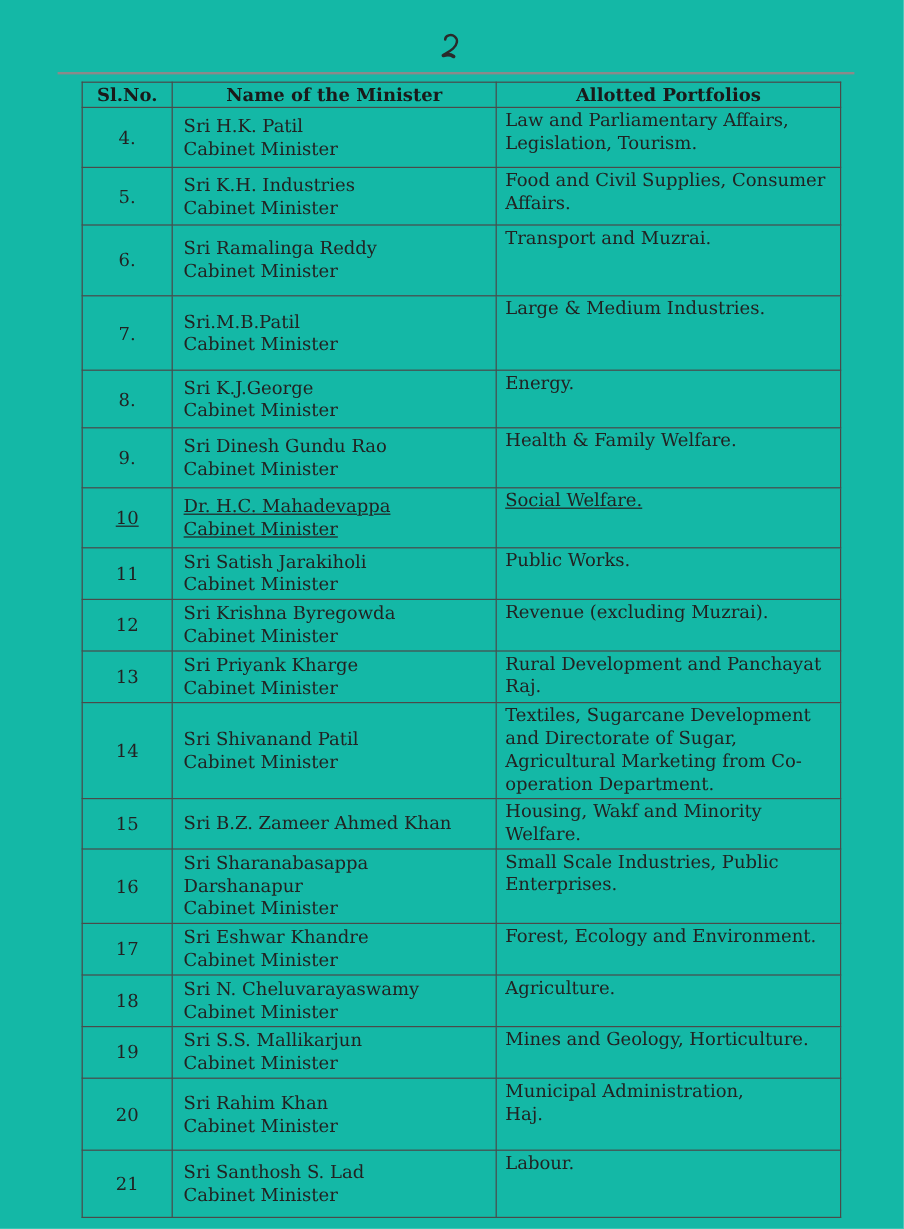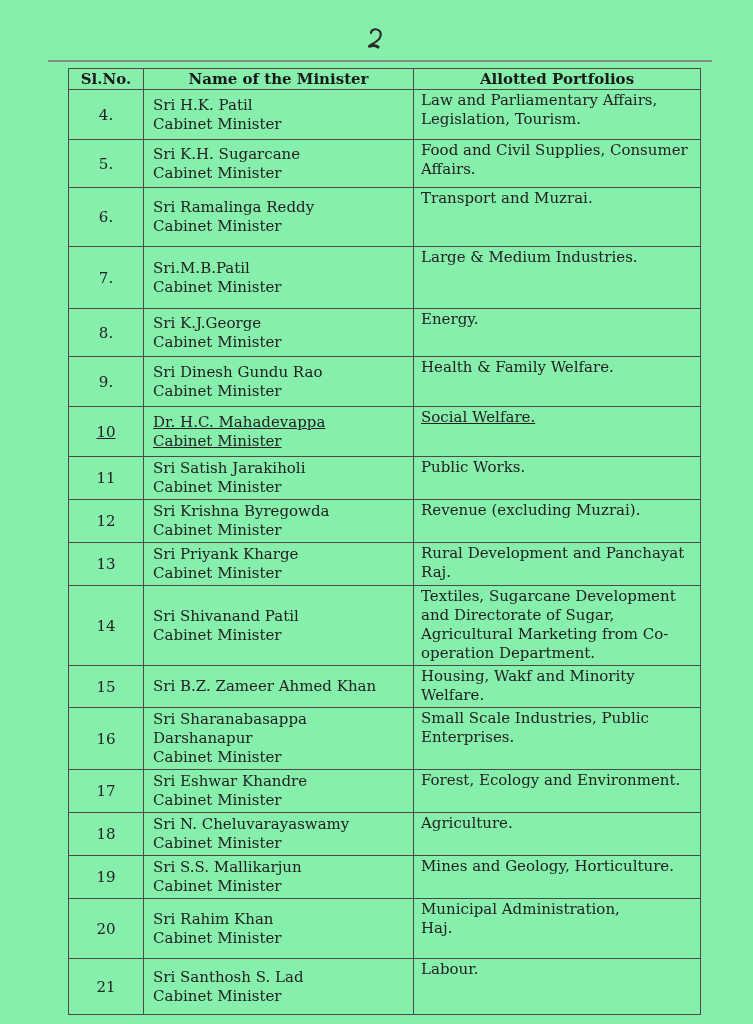--- a/index.html
+++ b/index.html
@@ -6,21 +6,21 @@
   html, body { width: 753px; height: 1024px; }
   body {
     font-family: "DejaVu Serif", "Liberation Serif", serif;
     background: #ffffff;
     color: #222222;
     position: relative;
   }
   .page {
     position: absolute;
     inset: 0;
-    background: #86efac;
+    background: #14b8a6;
   }
   .page-number {
     position: absolute;
     left: 366px;
     top: 26px;
     width: 20px;
     height: 26px;
   }
   .top-rule {
     position: absolute;
@@ -108,21 +108,21 @@
           <td class="name">
             <span class="nm">Sri H.K. Patil</span>
             <span class="ttl">Cabinet Minister</span>
           </td>
           <td class="pf">Law and Parliamentary Affairs,
 Legislation, Tourism.</td>
         </tr>
         <tr style="height: 48px;">
           <td class="sl">5.</td>
           <td class="name">
-            <span class="nm">Sri K.H. Sugarcane</span>
+            <span class="nm">Sri K.H. Industries</span>
             <span class="ttl">Cabinet Minister</span>
           </td>
           <td class="pf">Food and Civil Supplies, Consumer
 Affairs.</td>
         </tr>
         <tr style="height: 59px;">
           <td class="sl">6.</td>
           <td class="name">
             <span class="nm">Sri Ramalinga Reddy</span>
             <span class="ttl">Cabinet Minister</span>

